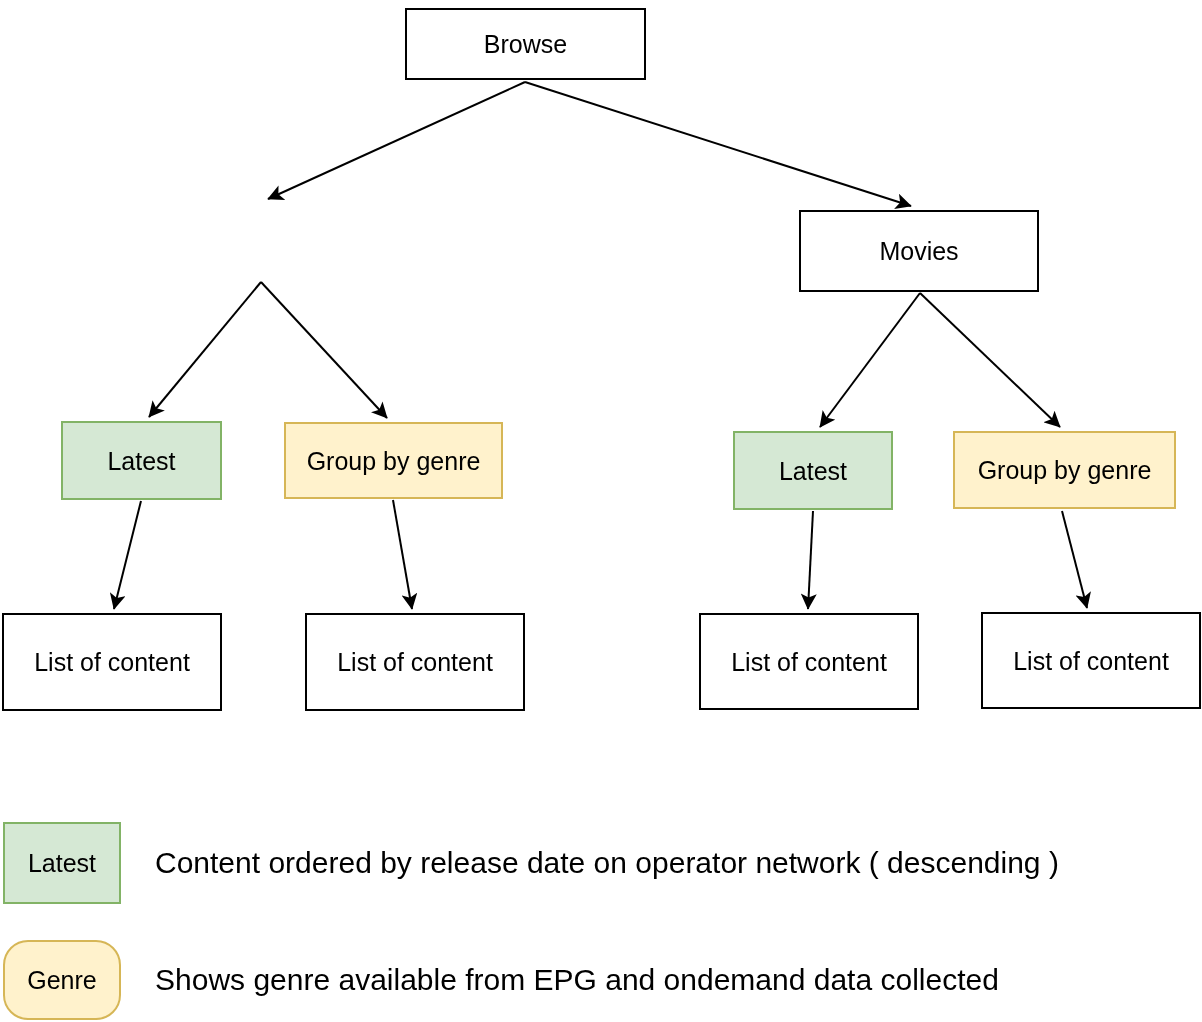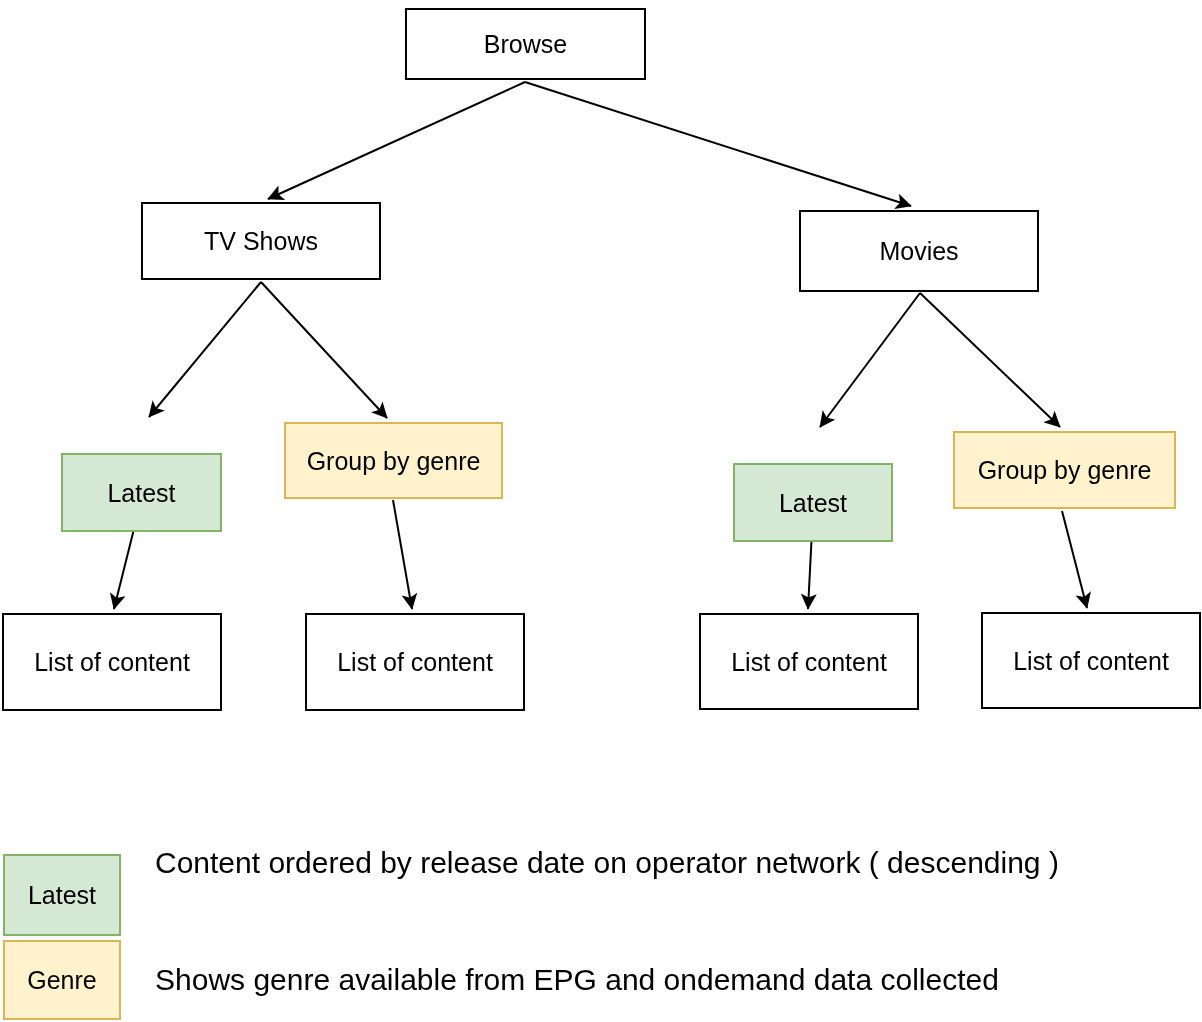--- a/index.html
+++ b/index.html
@@ -37,21 +37,20 @@
     text-align: center;
     background: var(--plain-fill, #ffffff);
     border: 2px solid var(--plain-border, #000000);
     font-size: 25px;
     line-height: 1.2;
     white-space: nowrap;
   }
   .node.latest {
     background: var(--latest-fill, #d5e8d4);
     border-color: var(--latest-border, #82b366);
-    margin-top: 32px;
   }
   .node.genre {
     background: var(--genre-fill, #fff2cc);
     border-color: var(--genre-border, #d6b656);
     justify-content: center;
   }
   .legend-text {
     position: absolute;
     display: flex;
     align-items: center;
@@ -79,23 +78,20 @@
     <line x1="920" y1="293" x2="820" y2="427" marker-end="url(#arrow)"></line>
     <line x1="920" y1="293" x2="1060" y2="427" marker-end="url(#arrow)"></line>
     <line x1="813" y1="511" x2="808" y2="609" marker-end="url(#arrow)"></line>
     <line x1="1062" y1="511" x2="1087" y2="608" marker-end="url(#arrow)"></line>
   </svg>
 
   <div class="node plain" style="left:405px; top:8px; width:241px; height:72px;">
     <span>Browse</span>
   </div>
 
-  <div class="node plain" style="left:141px; top:202px; width:240px; height:78px;">
-    <span>TV Shows</span>
-  </div>
   <div class="node plain" style="left:799px; top:210px; width:240px; height:82px;">
     <span>Movies</span>
   </div>
 
   <div class="node latest" style="left:61px; top:421px; width:161px; height:79px;">
     <span>Latest</span>
   </div>
   <div class="node genre" style="left:284px; top:422px; width:219px; height:77px;">
     <span>Group by genre</span>
   </div>
@@ -117,18 +113,18 @@
   </div>
   <div class="node plain" style="left:981px; top:612px; width:220px; height:97px;">
     <span>List of content</span>
   </div>
 
   <div class="node latest" style="left:3px; top:822px; width:118px; height:82px;">
     <span>Latest</span>
   </div>
   <div class="legend-text" style="left:155px; top:822px; height:82px;">Content ordered by release date on operator network ( descending )</div>
 
-  <div class="node genre" style="left:3px; top:940px; width:118px; height:80px;">
+  <div class="node genre" style="left:3px; top:940px; width:118px; height:80px;border-radius:25px;">
     <span>Genre</span>
   </div>
   <div class="legend-text" style="left:155px; top:940px; height:80px;">Shows genre available from EPG and ondemand data collected</div>
 
 </div>
 
 </body></html>

